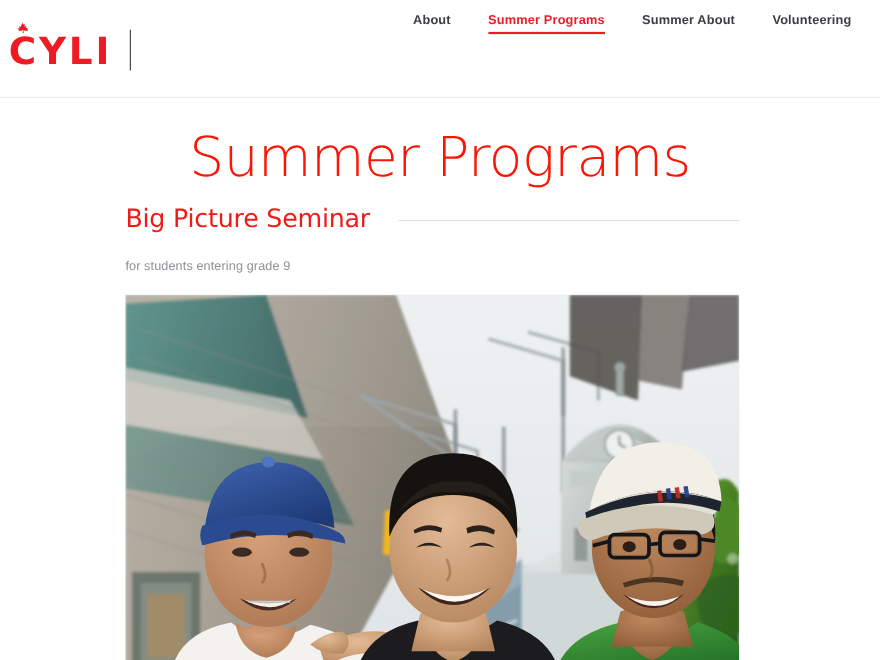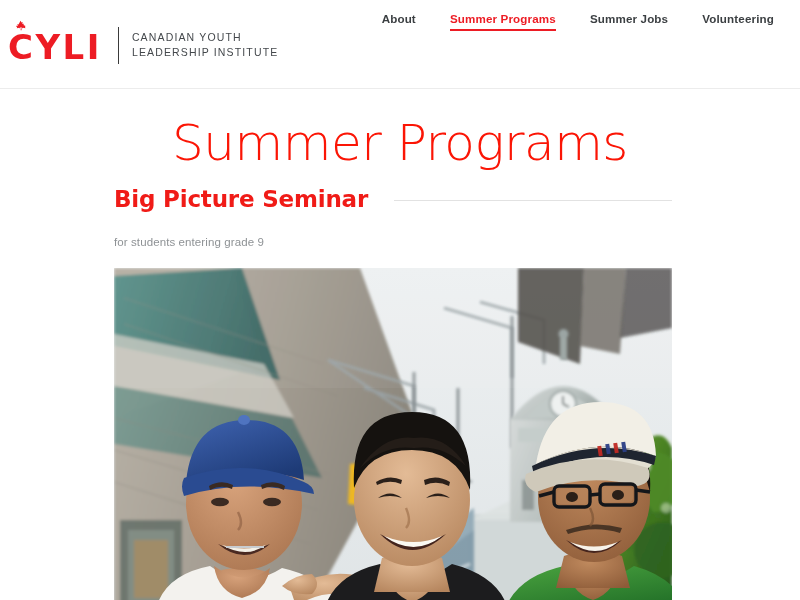--- a/index.html
+++ b/index.html
@@ -143,21 +143,21 @@
   .program-heading-row {
     display: flex;
     align-items: center;
     margin-top: 14px;
   }
 
   .program-heading {
     color: #f01b17;
     font-family: "DejaVu Sans", sans-serif;
     font-size: 23px;
-    font-weight: 700;
+    font-weight: 400;
     line-height: 28px;
     letter-spacing: -0.2px;
     white-space: nowrap;
   }
 
   .program-rule {
     flex: 1 1 auto;
     height: 1px;
     background: #e2e2e2;
     margin-left: 26px;
@@ -190,31 +190,27 @@
 <header class="site-header">
 
   <a class="brand" href="#">
     <span class="brand-mark">
       <svg class="maple-leaf" viewBox="0 0 24 24" aria-hidden="true">
         <path fill="#ed1c24" d="M12 1.2l1.9 3.6 2.1-1.1-.6 3.7 3.3-.5-1.4 2.3 4.1 2.1-1.1 1.1.8 2.6-4.6-.9-.3 1.5-2.7-2.8.6 6.1h-1.9l.6-6.1-2.7 2.8-.3-1.5-4.6.9.8-2.6L5 12.7l-1.4-2.3 3.3.5-.6-3.7 2.1 1.1z"></path>
       </svg>
       <span>CYLI</span>
     </span>
     <span class="brand-divider"></span>
-    <span class="brand-words">
-      <span>CANADIAN YOUTH</span><br>
-      <span>LEADERSHIP INSTITUTE</span>
-    </span>
   </a>
 
   <nav class="main-nav">
     <div class="nav-row primary">
       <a class="nav-link" href="#">About</a>
       <a class="nav-link active" href="#">Summer Programs</a>
-      <a class="nav-link" href="#">Summer Jobs</a>
+      <a class="nav-link" href="#">Summer About</a>
       <a class="nav-link" href="#">Volunteering</a>
     </div>
   </nav>
 
 </header>
 
 <main class="page-main">
 
   <h1 class="page-title">Summer Programs</h1>
 

